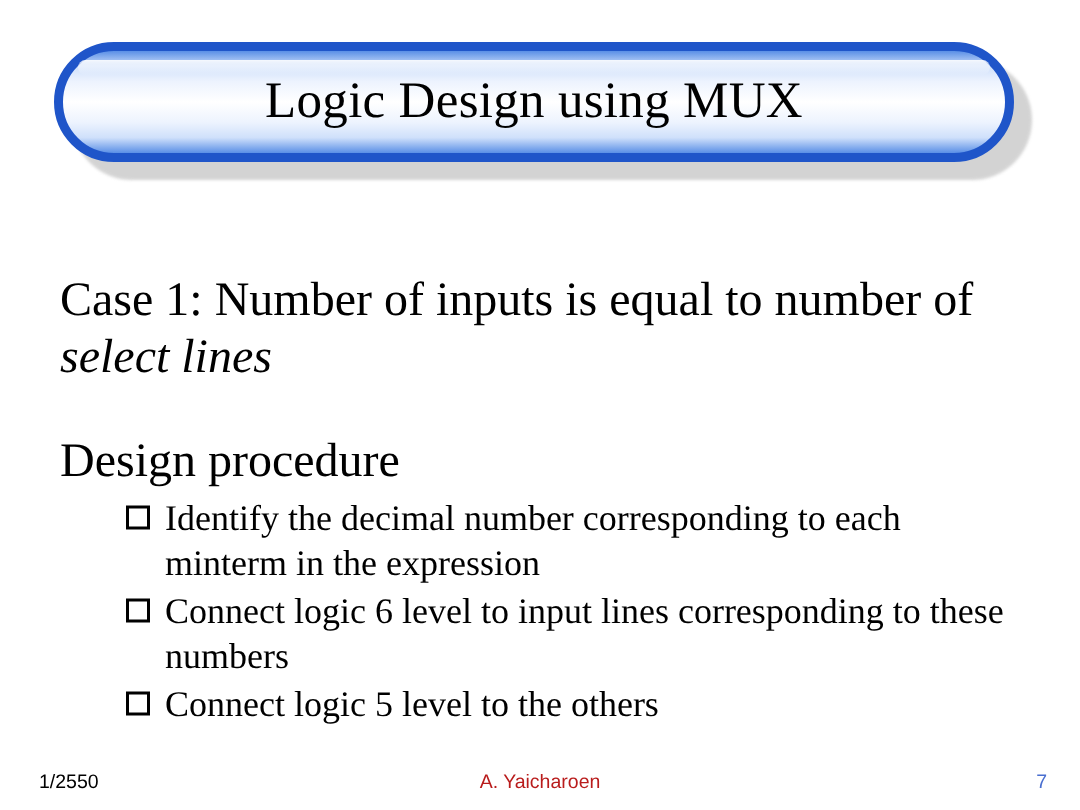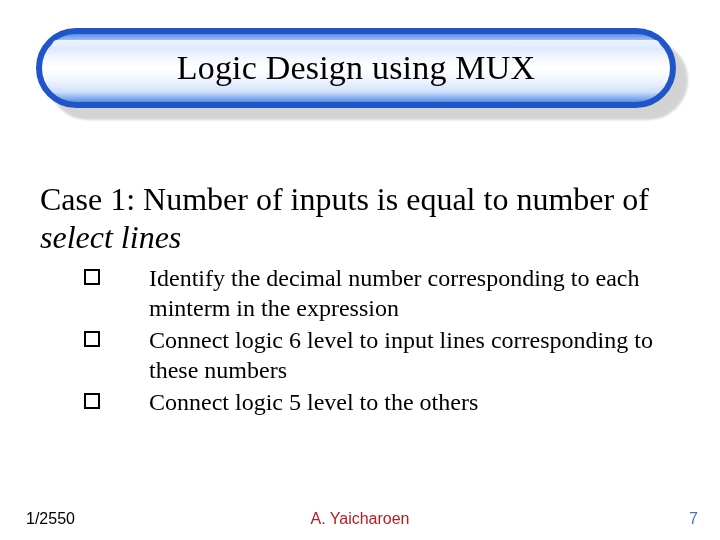--- a/index.html
+++ b/index.html
@@ -94,42 +94,41 @@
   .bullets {
     margin-top: 6px;
     padding-left: 44px;
   }
   .b-item {
     display: flex;
     align-items: flex-start;
     font-size: 24px;
     line-height: 1.25;
     margin-bottom: 2px;
-    gap: 39px;
   }
   .b-item .box {
     flex: 0 0 auto;
     width: 16px;
     height: 16px;
     border: 2px solid #000;
     margin-top: 6px;
     margin-right: 10px;
     box-sizing: border-box;
   }
   .b-item .txt { flex: 1 1 auto; }
 
   
   .footer {
     position: absolute;
     left: 0;
     bottom: 12px;
     width: 720px;
     height: 20px;
     font-family: Arial, Helvetica, sans-serif;
-    font-size: 16px;
+    font-size: 13px;
   }
   .footer .date   { position: absolute; left: 26px;  bottom: 0; color: #000; }
   .footer .author { position: absolute; left: 0; right: 0; bottom: 0; text-align: center; color: #b91c1c; }
   .footer .page   { position: absolute; right: 22px; bottom: 0; color: #4a6fd0; }
 </style>
 </head>
 <body>
 
 <div class="slide">
 
@@ -137,20 +136,21 @@
     <div class="title-shadow"></div>
     <div class="title-pill">
       <span class="title-text">Logic Design using MUX</span>
     </div>
   </div>
 
   <div class="body">
     <div class="case-line">
       <span>Case 1: Number of inputs is equal to number of </span><span class="italic">select lines</span>
     </div>
+    <div class="design-line">Design procedure</div>
 
     <div class="bullets">
       <div class="b-item">
         <span class="box"></span>
         <span class="txt">Identify the decimal number corresponding to each minterm in the expression</span>
       </div>
       <div class="b-item">
         <span class="box"></span>
         <span class="txt">Connect logic 6 level to input lines corresponding to these numbers</span>
       </div>

